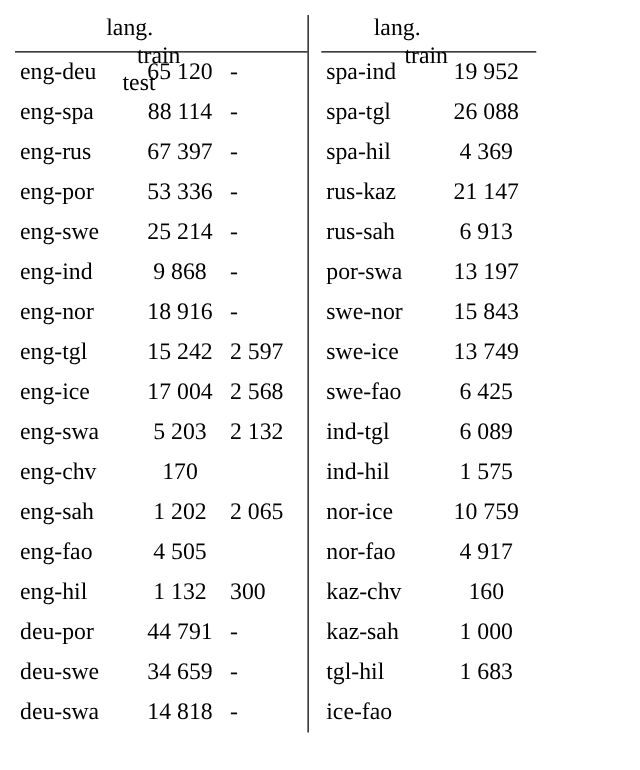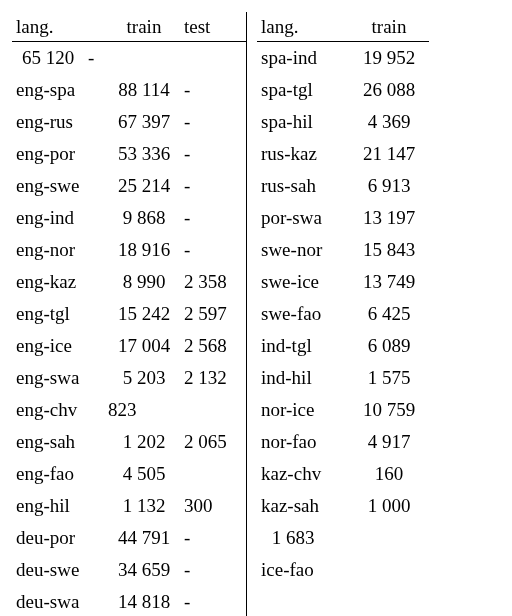--- a/index.html
+++ b/index.html
@@ -20,20 +20,21 @@
       flex-direction: column;
     }
     .row {
       display: flex;
       height: 32px;
       align-items: center;
     }
     .hdr {
       border-bottom: 1px solid #000;
       height: 30px;
+      flex-direction: column;
     }
     .cell-lang { width: 96px; text-align: left; padding-left: 4px; }
     .cell-num  { width: 76px; text-align: center; padding-right: 4px; font-variant-numeric: tabular-nums; }
     .cell-test { width: 62px; padding-right: 6px; font-variant-numeric: tabular-nums; }
     .sep {
       border-left: 1px solid #000;
       padding-left: 10px;
     }
     .col2 .cell-num { width: 76px; }
   </style>
@@ -43,20 +44,21 @@
 <div class="tablewrap">
 
   <div class="col col1">
     <div class="row hdr">
       <span class="cell-lang">lang.</span>
       <span class="cell-num">train</span>
       <span class="cell-test">test</span>
     </div>
     <div id="left-rows">
         <div class="row">
+          <span class="cell-lang">eng-deu</span>
           <span class="cell-num">65 120</span>
           <span class="cell-test">-</span>
         </div>
         <div class="row">
           <span class="cell-lang">eng-spa</span>
           <span class="cell-num">88 114</span>
           <span class="cell-test">-</span>
         </div>
         <div class="row">
           <span class="cell-lang">eng-rus</span>
@@ -75,44 +77,39 @@
         </div>
         <div class="row">
           <span class="cell-lang">eng-ind</span>
           <span class="cell-num">9 868</span>
           <span class="cell-test">-</span>
         </div>
         <div class="row">
           <span class="cell-lang">eng-nor</span>
           <span class="cell-num">18 916</span>
           <span class="cell-test">-</span>
-        </div>
-        <div class="row">
-          <span class="cell-lang">eng-kaz</span>
-          <span class="cell-num">8 990</span>
-          <span class="cell-test">2 358</span>
         </div>
         <div class="row">
           <span class="cell-lang">eng-tgl</span>
           <span class="cell-num">15 242</span>
           <span class="cell-test">2 597</span>
         </div>
         <div class="row">
           <span class="cell-lang">eng-ice</span>
           <span class="cell-num">17 004</span>
           <span class="cell-test">2 568</span>
         </div>
         <div class="row">
           <span class="cell-lang">eng-swa</span>
           <span class="cell-num">5 203</span>
           <span class="cell-test">2 132</span>
         </div>
         <div class="row">
           <span class="cell-lang">eng-chv</span>
-          <span class="cell-test">823</span>
+          <span class="cell-num">170</span>
         </div>
         <div class="row">
           <span class="cell-lang">eng-sah</span>
           <span class="cell-num">1 202</span>
           <span class="cell-test">2 065</span>
         </div>
         <div class="row">
           <span class="cell-lang">eng-fao</span>
           <span class="cell-num">4 505</span>
         </div>
@@ -199,20 +196,21 @@
         </div>
         <div class="row">
           <span class="cell-lang">kaz-chv</span>
           <span class="cell-num">160</span>
         </div>
         <div class="row">
           <span class="cell-lang">kaz-sah</span>
           <span class="cell-num">1 000</span>
         </div>
         <div class="row">
+          <span class="cell-lang">tgl-hil</span>
           <span class="cell-num">1 683</span>
         </div>
         <div class="row">
           <span class="cell-lang">ice-fao</span>
         </div>
       </div>
   </div>
 
 </div>
 

